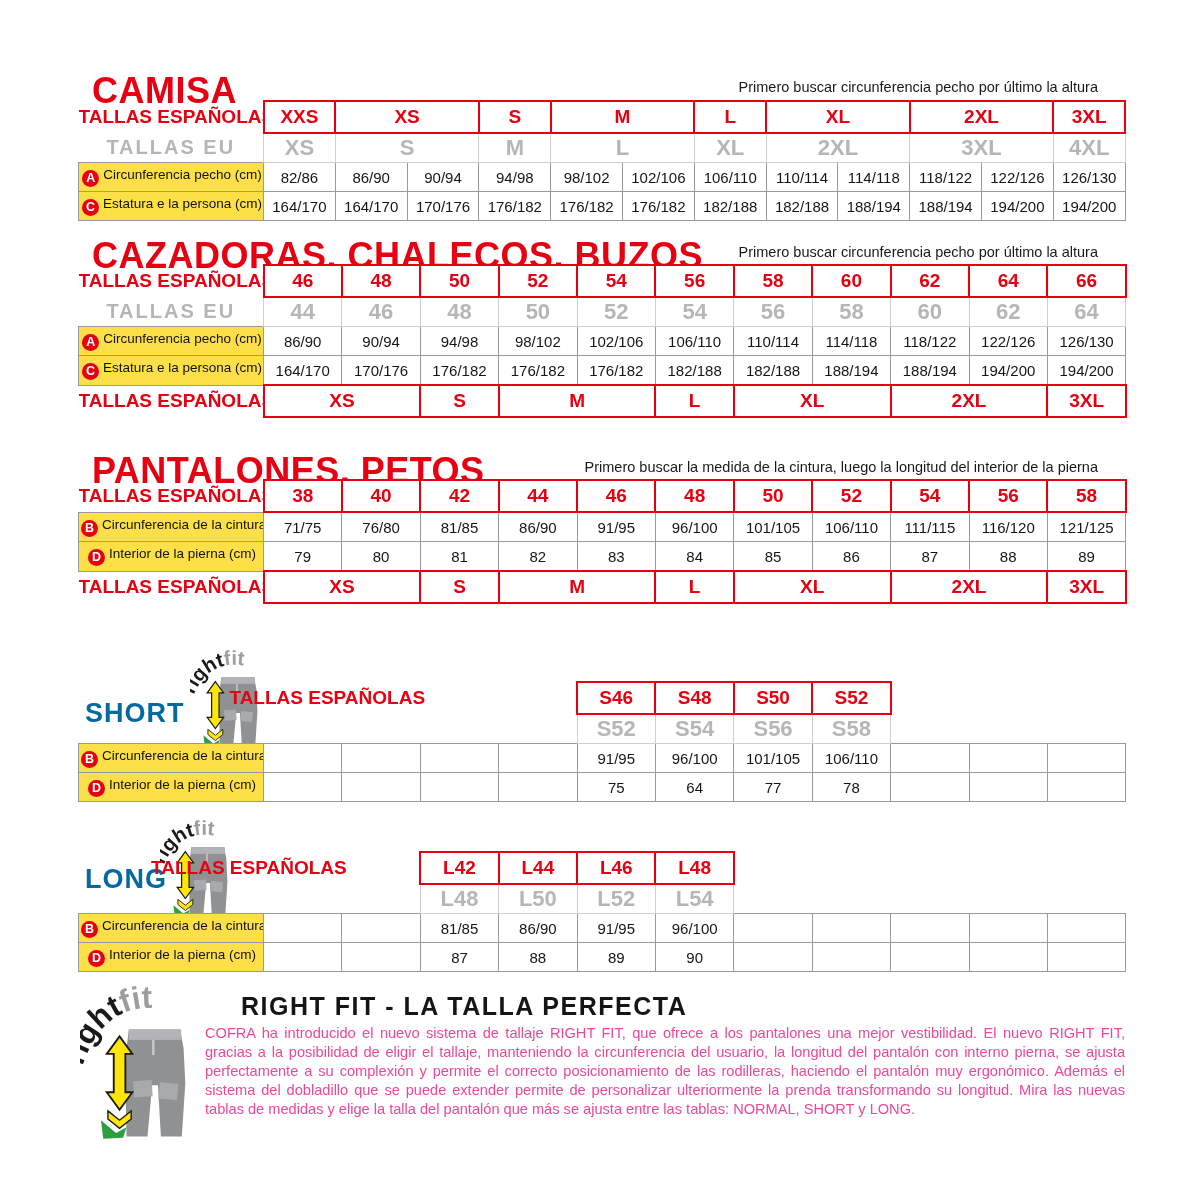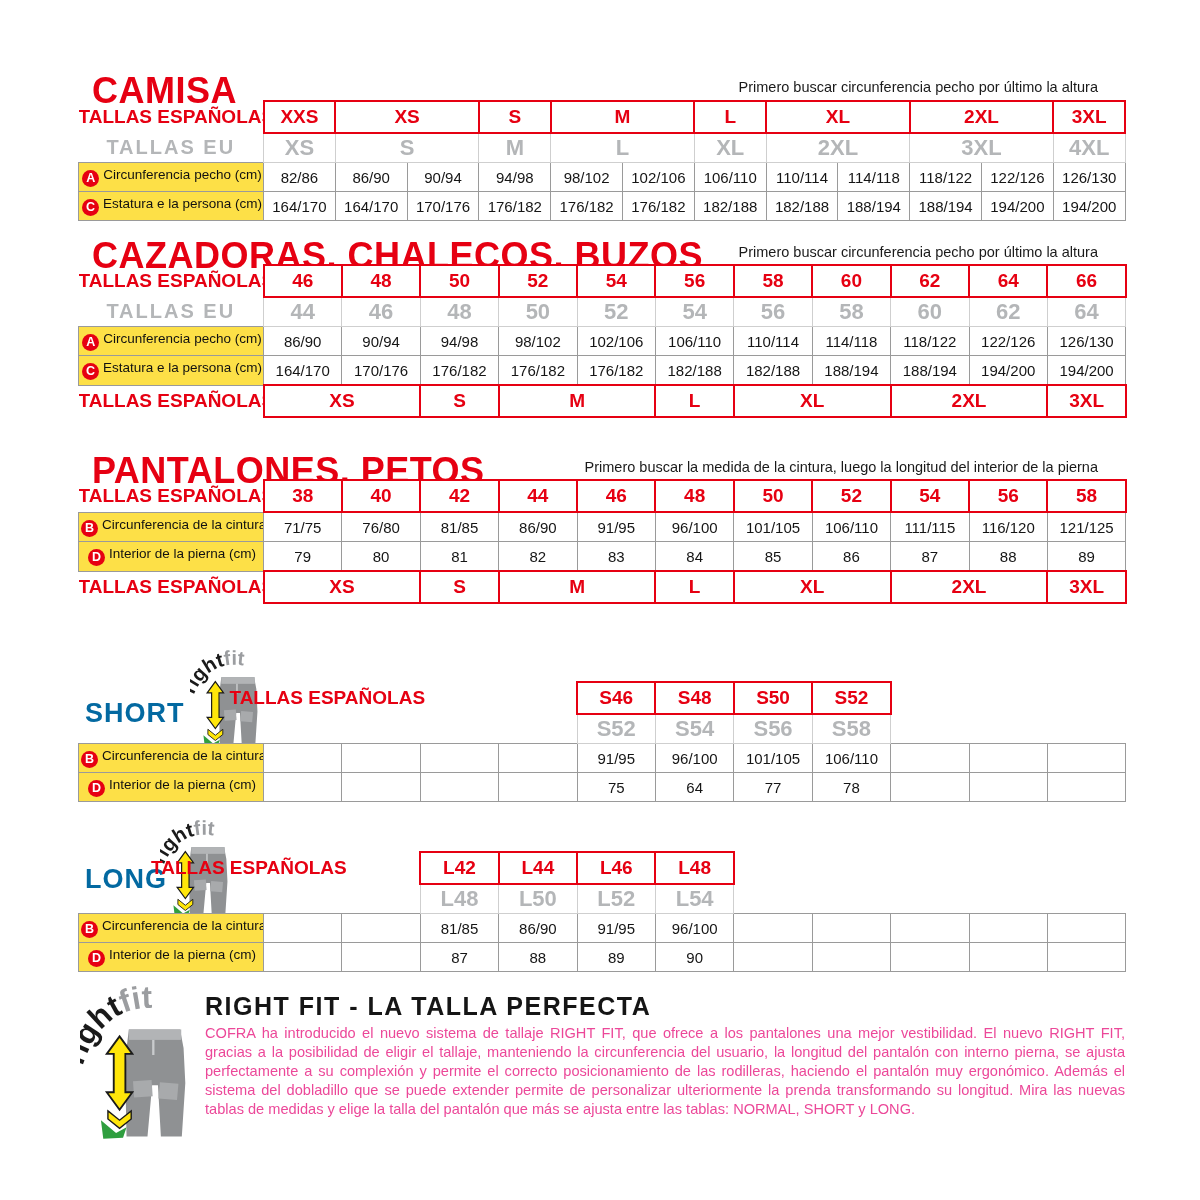--- a/index.html
+++ b/index.html
@@ -22,21 +22,21 @@
   td.c-eu{border:1px solid var(--light-border);color:var(--gray);font-weight:bold;font-size:22px;background:#fff;}
   td.c-val{border:1px solid var(--border-gray);font-size:15px;color:#151515;background:#fff;}
   td.hl{border:none;text-align:right;padding-right:9px;color:var(--red);font-weight:bold;font-size:19px;}
   td.hl-gray{border:none;text-align:left;padding-left:6px;color:var(--gray);font-weight:bold;font-size:20px;letter-spacing:2px;}
   td.rowlbl{border:1px solid var(--border-gray);text-align:left;font-size:13.5px;padding-left:2px;background:#fde047;}
   td.blank{border:none;background:transparent;}
   .badge{display:inline-block;width:17px;height:17px;border-radius:50%;background:var(--red);
          color:#fff;font-weight:bold;font-size:12.5px;line-height:17px;text-align:center;
          margin:0 4px 0 2px;vertical-align:-3px;}
   .rf-logo{position:absolute;}
-  .rf-title{position:absolute;font-weight:bold;font-size:25px;color:#151515;letter-spacing:1.5px;white-space:nowrap;}
+  .rf-title{position:absolute;font-weight:bold;font-size:25px;color:#151515;letter-spacing:1.5px;white-space:nowrap;margin-left:36px;}
   .rf-par{position:absolute;font-size:14.6px;line-height:19px;text-align:justify;color:#ec4899;}
 </style>
 </head>
 <body>
 
 <div class="sec-title" style="top:70px;left:92px">CAMISA</div>
 <div class="note" style="top:79px">Primero buscar circunferencia pecho por último la altura</div>
 
 <table class="sz" style="top:100px">
   <colgroup>

